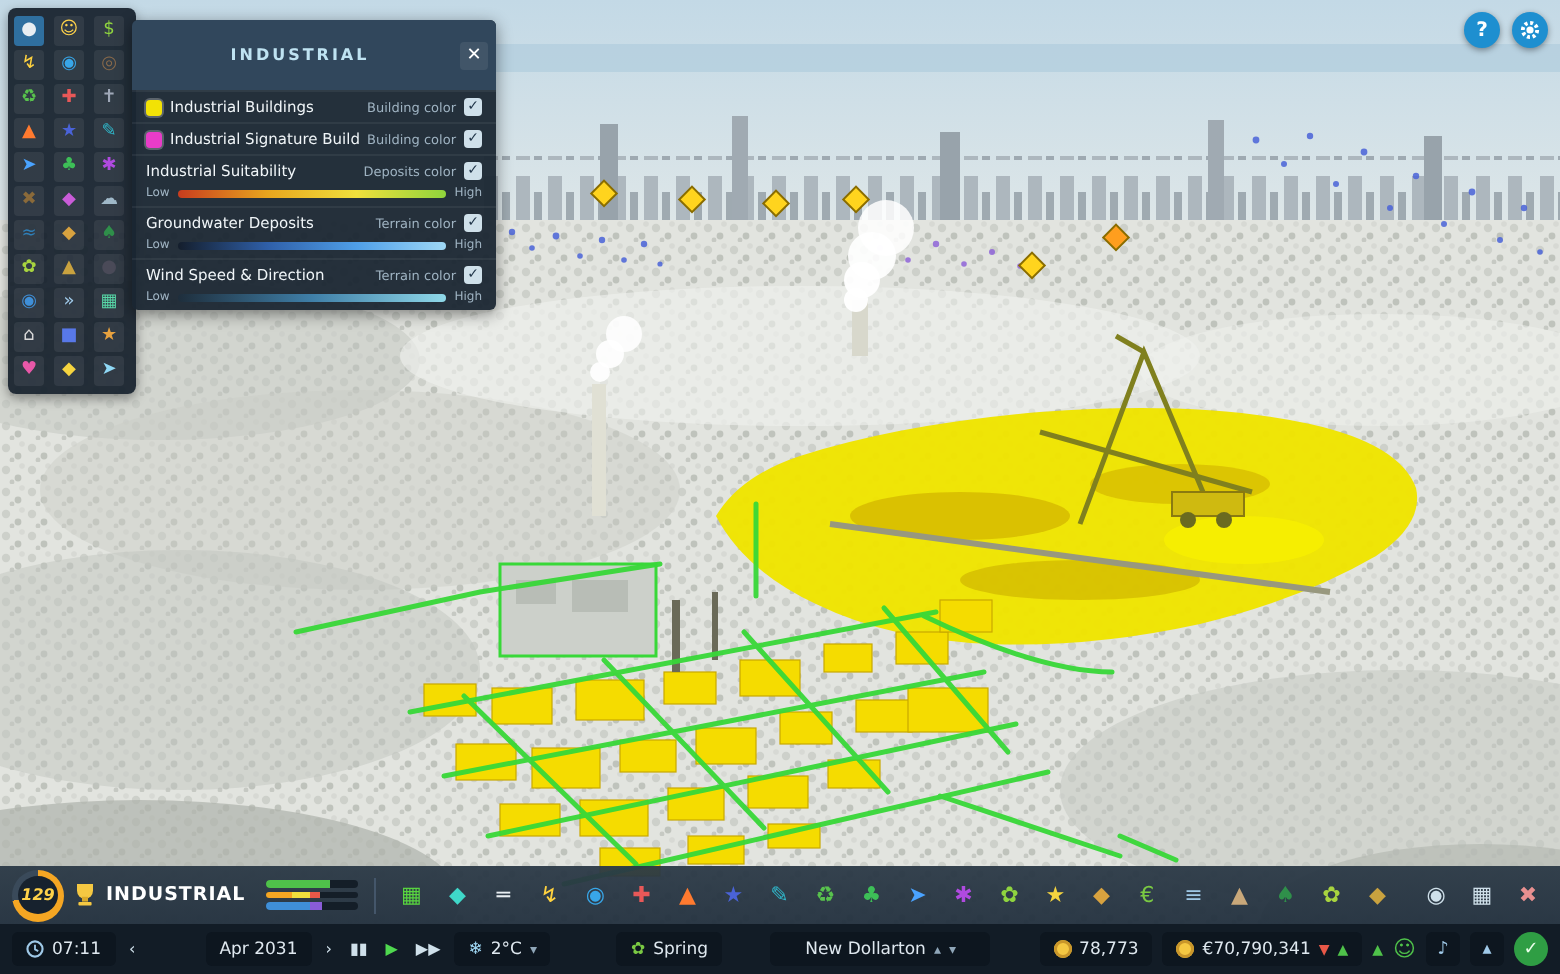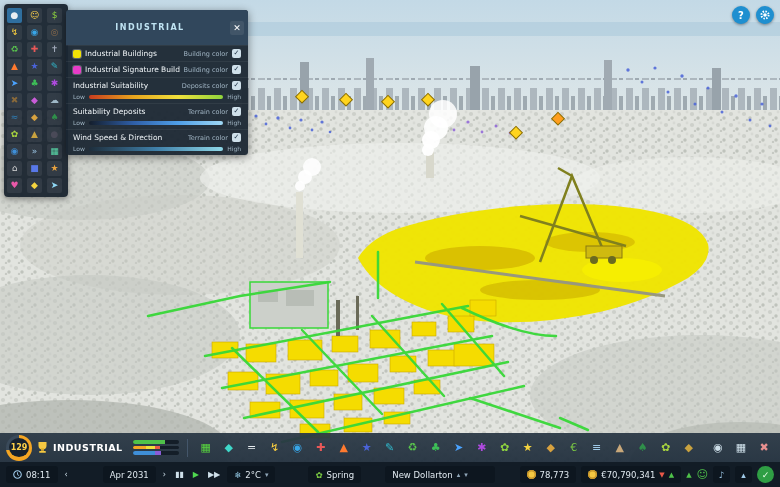--- a/index.html
+++ b/index.html
@@ -48,21 +48,21 @@
   .bottom-ui{position:absolute;left:0;right:0;bottom:0;}
   .toolbar-row{height:29px;background:linear-gradient(#2b3946f2,#22303ef2);
     display:flex;align-items:center;padding:0 6px;gap:4px;}
   .status-row{height:25px;background:#121c26;display:flex;align-items:center;
     padding:0 6px;gap:5px;font-size:8.5px;color:#dfe8ef;}
 
   .level-badge{width:26px;height:26px;border-radius:50%;flex:0 0 auto;
     background:conic-gradient(#f5a623 0 72%,#3a4a5a 72% 100%);
     display:flex;align-items:center;justify-content:center;cursor:pointer;}
   .level-inner{width:20px;height:19px;border-radius:50%;background:#17222e;color:#ffd24a;
-    font-size:8px;font-weight:bold;display:flex;align-items:center;justify-content:center;}
+    font-size:8px;font-weight:bold;display:flex;align-items:center;justify-content:center;font-style:italic;}
   .trophy{width:13px;height:13px;flex:0 0 auto;}
   .city-title{font-size:9.5px;font-weight:bold;color:#fff;letter-spacing:.5px;white-space:nowrap;}
   .demand{display:flex;flex-direction:column;gap:2px;margin-left:6px;}
   .demand-bar{width:46px;height:3.5px;background:#141e28;border-radius:2px;display:flex;overflow:hidden;}
   .seg{height:100%;display:block;}
   .tb-divider{width:1px;height:18px;background:#44566a;margin:0 4px;}
   .tb-icons{display:flex;gap:3px;align-items:center;}
   .tb-icon{width:20px;height:20px;display:flex;align-items:center;justify-content:center;
     font-size:11px;line-height:1;cursor:pointer;border-radius:3px;}
   .tb-right{margin-left:auto;display:flex;gap:3px;}
@@ -373,21 +373,21 @@
     </div>
     <div class="lr-grad-line">
       <span class="lr-end">Low</span>
       <span class="lr-grad" style="background: linear-gradient(90deg, rgb(200, 60, 30), rgb(232, 165, 30), rgb(240, 224, 60), rgb(143, 212, 60));"></span>
       <span class="lr-end">High</span>
     </div>
   </div>
 
   <div class="legend-row">
     <div class="lr-line">
-      <span class="lr-label">Suitability Deposits</span>
+      <span class="lr-label">Groundwater Deposits</span>
       <span class="lr-type">Terrain color</span>
       <span class="cb">✓</span>
     </div>
     <div class="lr-grad-line">
       <span class="lr-end">Low</span>
       <span class="lr-grad" style="background: linear-gradient(90deg, rgb(20, 30, 44), rgb(47, 95, 168), rgb(79, 159, 232), rgb(159, 216, 245));"></span>
       <span class="lr-end">High</span>
     </div>
   </div>
 
@@ -528,21 +528,21 @@
         </span>
       </div>
   </div>
 
   <div class="status-row">
     <div class="sb-box">
       <svg width="9" height="9" viewBox="0 0 10 10">
         <circle cx="5" cy="5" r="4.2" fill="none" stroke="#9fc9e8" stroke-width="1.2"></circle>
         <path d="M5 2.6v2.6l1.8 1" stroke="#9fc9e8" stroke-width="1" fill="none"></path>
       </svg>
-      <span>08:11</span>
+      <span>07:11</span>
     </div>
     <span class="speed-btn">‹</span>
     <div class="sb-box sb-static">
       <span>Apr 2031</span>
     </div>
     <span class="speed-btn">›</span>
     <span class="speed-btn">▮▮</span>
     <span class="speed-btn active">▶</span>
     <span class="speed-btn">▶▶</span>
 
@@ -551,21 +551,21 @@
       <span>2°C</span>
       <span class="sb-caret">▾</span>
     </div>
     <div class="sb-box sb-static">
       <span style="color:#7ac943;">✿</span>
       <span>Spring</span>
     </div>
 
     <span class="spacer"></span>
 
-    <div class="sb-box" style="min-width:110px;justify-content:flex-start;">
+    <div class="sb-box" style="min-width:110px;justify-content:center;">
       <span>New Dollarton</span>
       <span class="sb-caret">▴</span>
       <span class="sb-caret">▾</span>
     </div>
 
     <span class="spacer"></span>
 
     <div class="sb-box">
       <span class="coin"></span>
       <span>78,773</span>

